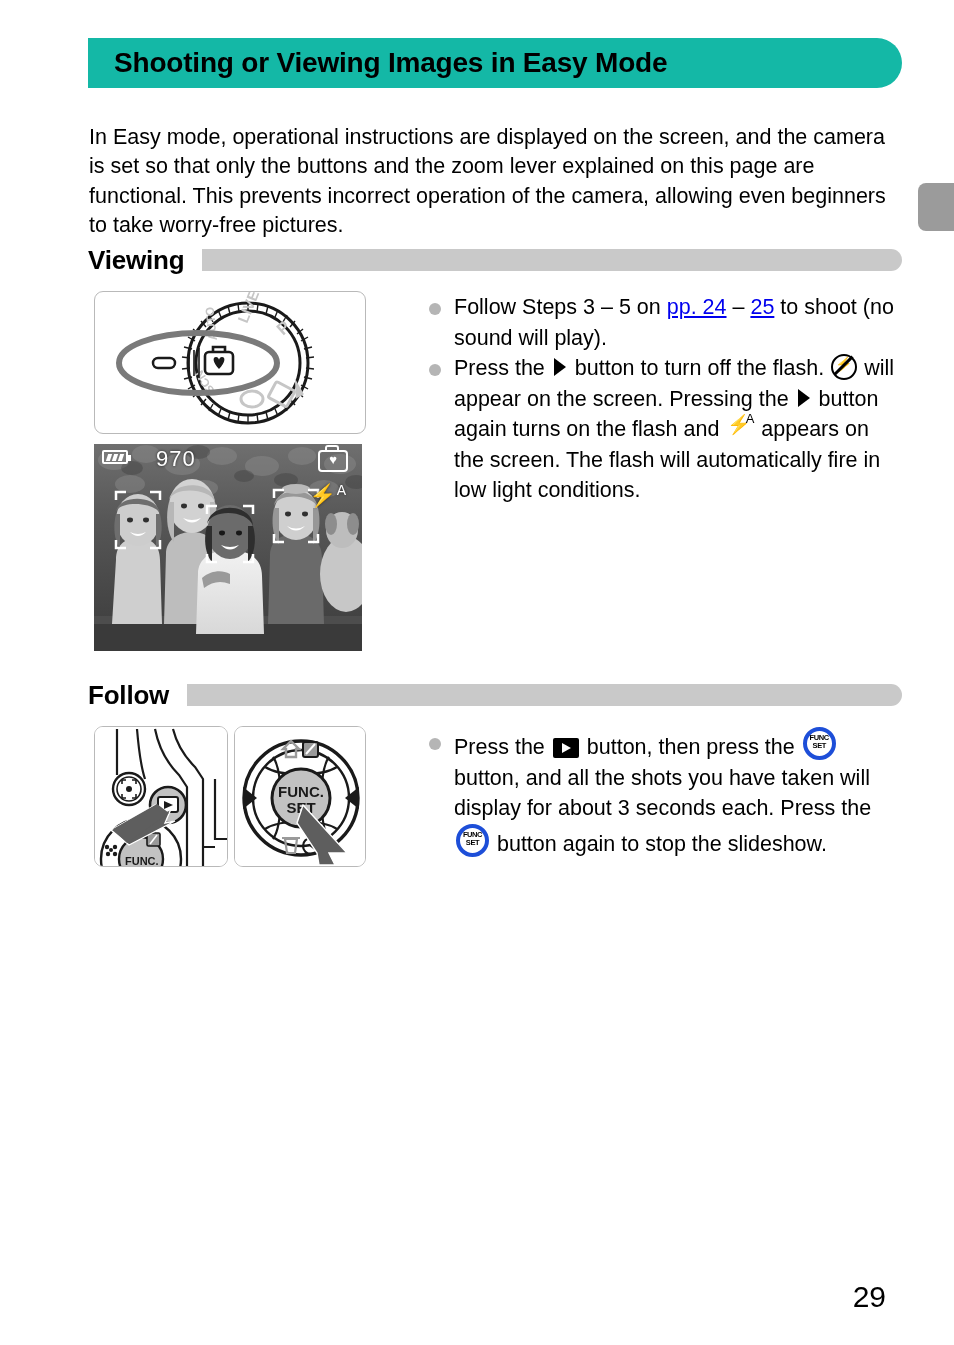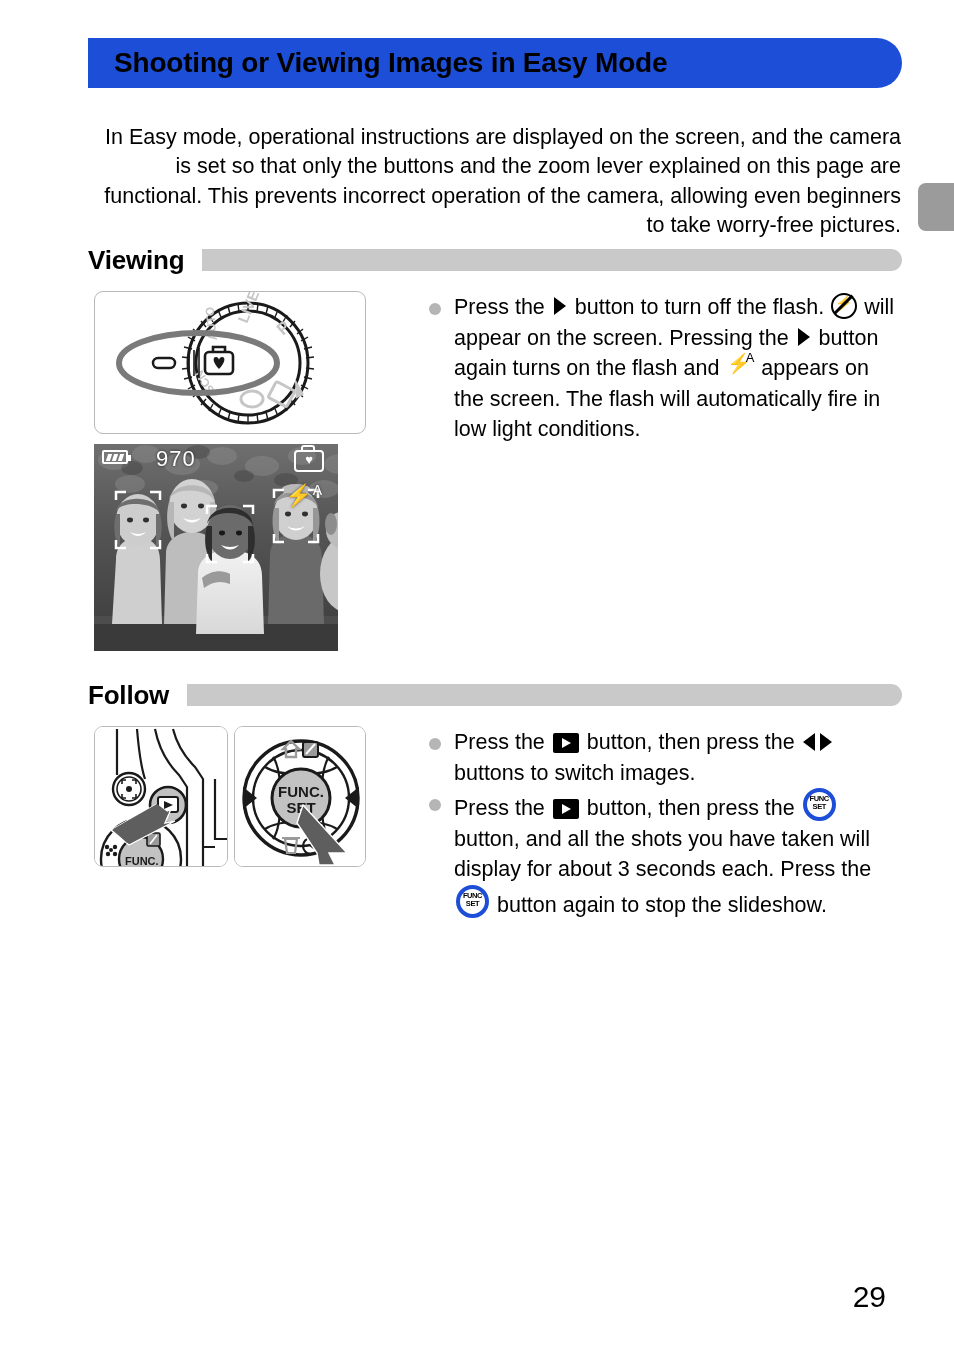--- a/index.html
+++ b/index.html
@@ -16,21 +16,21 @@
     overflow: hidden;
   }
 
   
   .page-header {
     position: absolute;
     left: 88px;
     top: 38px;
     width: 814px;
     height: 50px;
-    background: #1d4ed8;
+    background: #14b8a6;
     border-radius: 0 25px 25px 0;
     display: flex;
     align-items: center;
   }
   .page-header-title {
     font-size: 28px;
     font-weight: bold;
     letter-spacing: -0.2px;
     padding-left: 26px;
     white-space: nowrap;
@@ -48,21 +48,21 @@
   }
 
   
   .intro {
     position: absolute;
     left: 89px;
     top: 101px;
     width: 812px;
     font-size: 21.5px;
     line-height: 29.5px;
-    text-align: right;
+    text-align: left;
   }
 
   
   .section-head {
     position: absolute;
     left: 88px;
     width: 814px;
     height: 34px;
     display: flex;
     align-items: center;
@@ -88,21 +88,21 @@
   .fig-box {
     position: absolute;
     background: #ffffff;
     border: 1.5px solid #b9b9b9;
     border-radius: 9px;
     box-sizing: border-box;
     overflow: hidden;
   }
   #fig-dial   { left: 94px; top: 291px; width: 272px; height: 143px; }
   #fig-lcd    {
-    left: 94px; top: 444px; width: 244px; height: 207px;
+    left: 94px; top: 444px; width: 268px; height: 207px;
     border: none; border-radius: 0; background: #7b7b7b;
   }
   #fig-back   { left: 94px; top: 726px; width: 134px; height: 141px; }
   #fig-dpad   { left: 234px; top: 726px; width: 132px; height: 141px; }
 
   
   .bullets {
     position: absolute;
     left: 424px;
     width: 478px;
@@ -563,20 +563,23 @@
     </div>
     <div class="lcd-osd lcd-shots">970</div>
     <div class="lcd-osd lcd-mode"></div>
     <div class="lcd-osd lcd-flash">⚡<sup>A</sup></div>
   </div>
 </div>
 
 <div class="bullets" id="bullets-shooting">
 
 
+  <div class="bullet-item">
+    <span>Follow Steps 3 – 5 on </span><a class="link" href="#">pp. 24</a><span> – </span><a class="link" href="#">25</a><span> to shoot (no sound will play).</span>
+  </div>
 
   <div class="bullet-item">
     <span>Press the </span><span class="ic ic-right"></span><span> button to turn off the flash. </span><span class="ic ic-flashoff"></span><span> will appear on the screen. Pressing the </span><span class="ic ic-right"></span><span> button again turns on the flash and </span><span class="ic ic-flashauto"></span><span> appears on the screen. The flash will automatically fire in low light conditions.</span>
   </div>
 
 </div>
 
 <div class="section-head" id="sec-viewing">
   <div class="section-head-label">Follow</div>
   <div class="section-head-bar"></div>
@@ -665,23 +668,20 @@
 
     <path d="M22 71 L8 60 L8 82 Z" fill="#1a1a1a"></path>
     <path d="M110 71 L124 60 L124 82 Z" fill="#1a1a1a"></path>
 
     <path d="M68 78 L112 126 L94 126 L100 138 L84 138 L82 126 L62 96 Z" fill="#5e5e5e" stroke="#ffffff" stroke-width="1.4"></path>
   </svg>
 </div>
 
 <div class="bullets" id="bullets-viewing">
 
-  <div class="bullet-item">
-    <span>Press the </span><span class="ic ic-playback"></span><span> button, then press the </span><span class="ic ic-lr"></span><span> buttons to switch images.</span>
-  </div>
 
   <div class="bullet-item">
     <span>Press the </span><span class="ic ic-playback"></span><span> button, then press the </span><span class="ic ic-funcset"><span class="fs1">FUNC</span><span class="fs2">SET</span></span><span> button, and all the shots you have taken will display for about 3 seconds each. Press the </span><span class="ic ic-funcset"><span class="fs1">FUNC</span><span class="fs2">SET</span></span><span> button again to stop the slideshow.</span>
   </div>
 
 
 </div>
 
 <div class="page-number">29</div>
 

